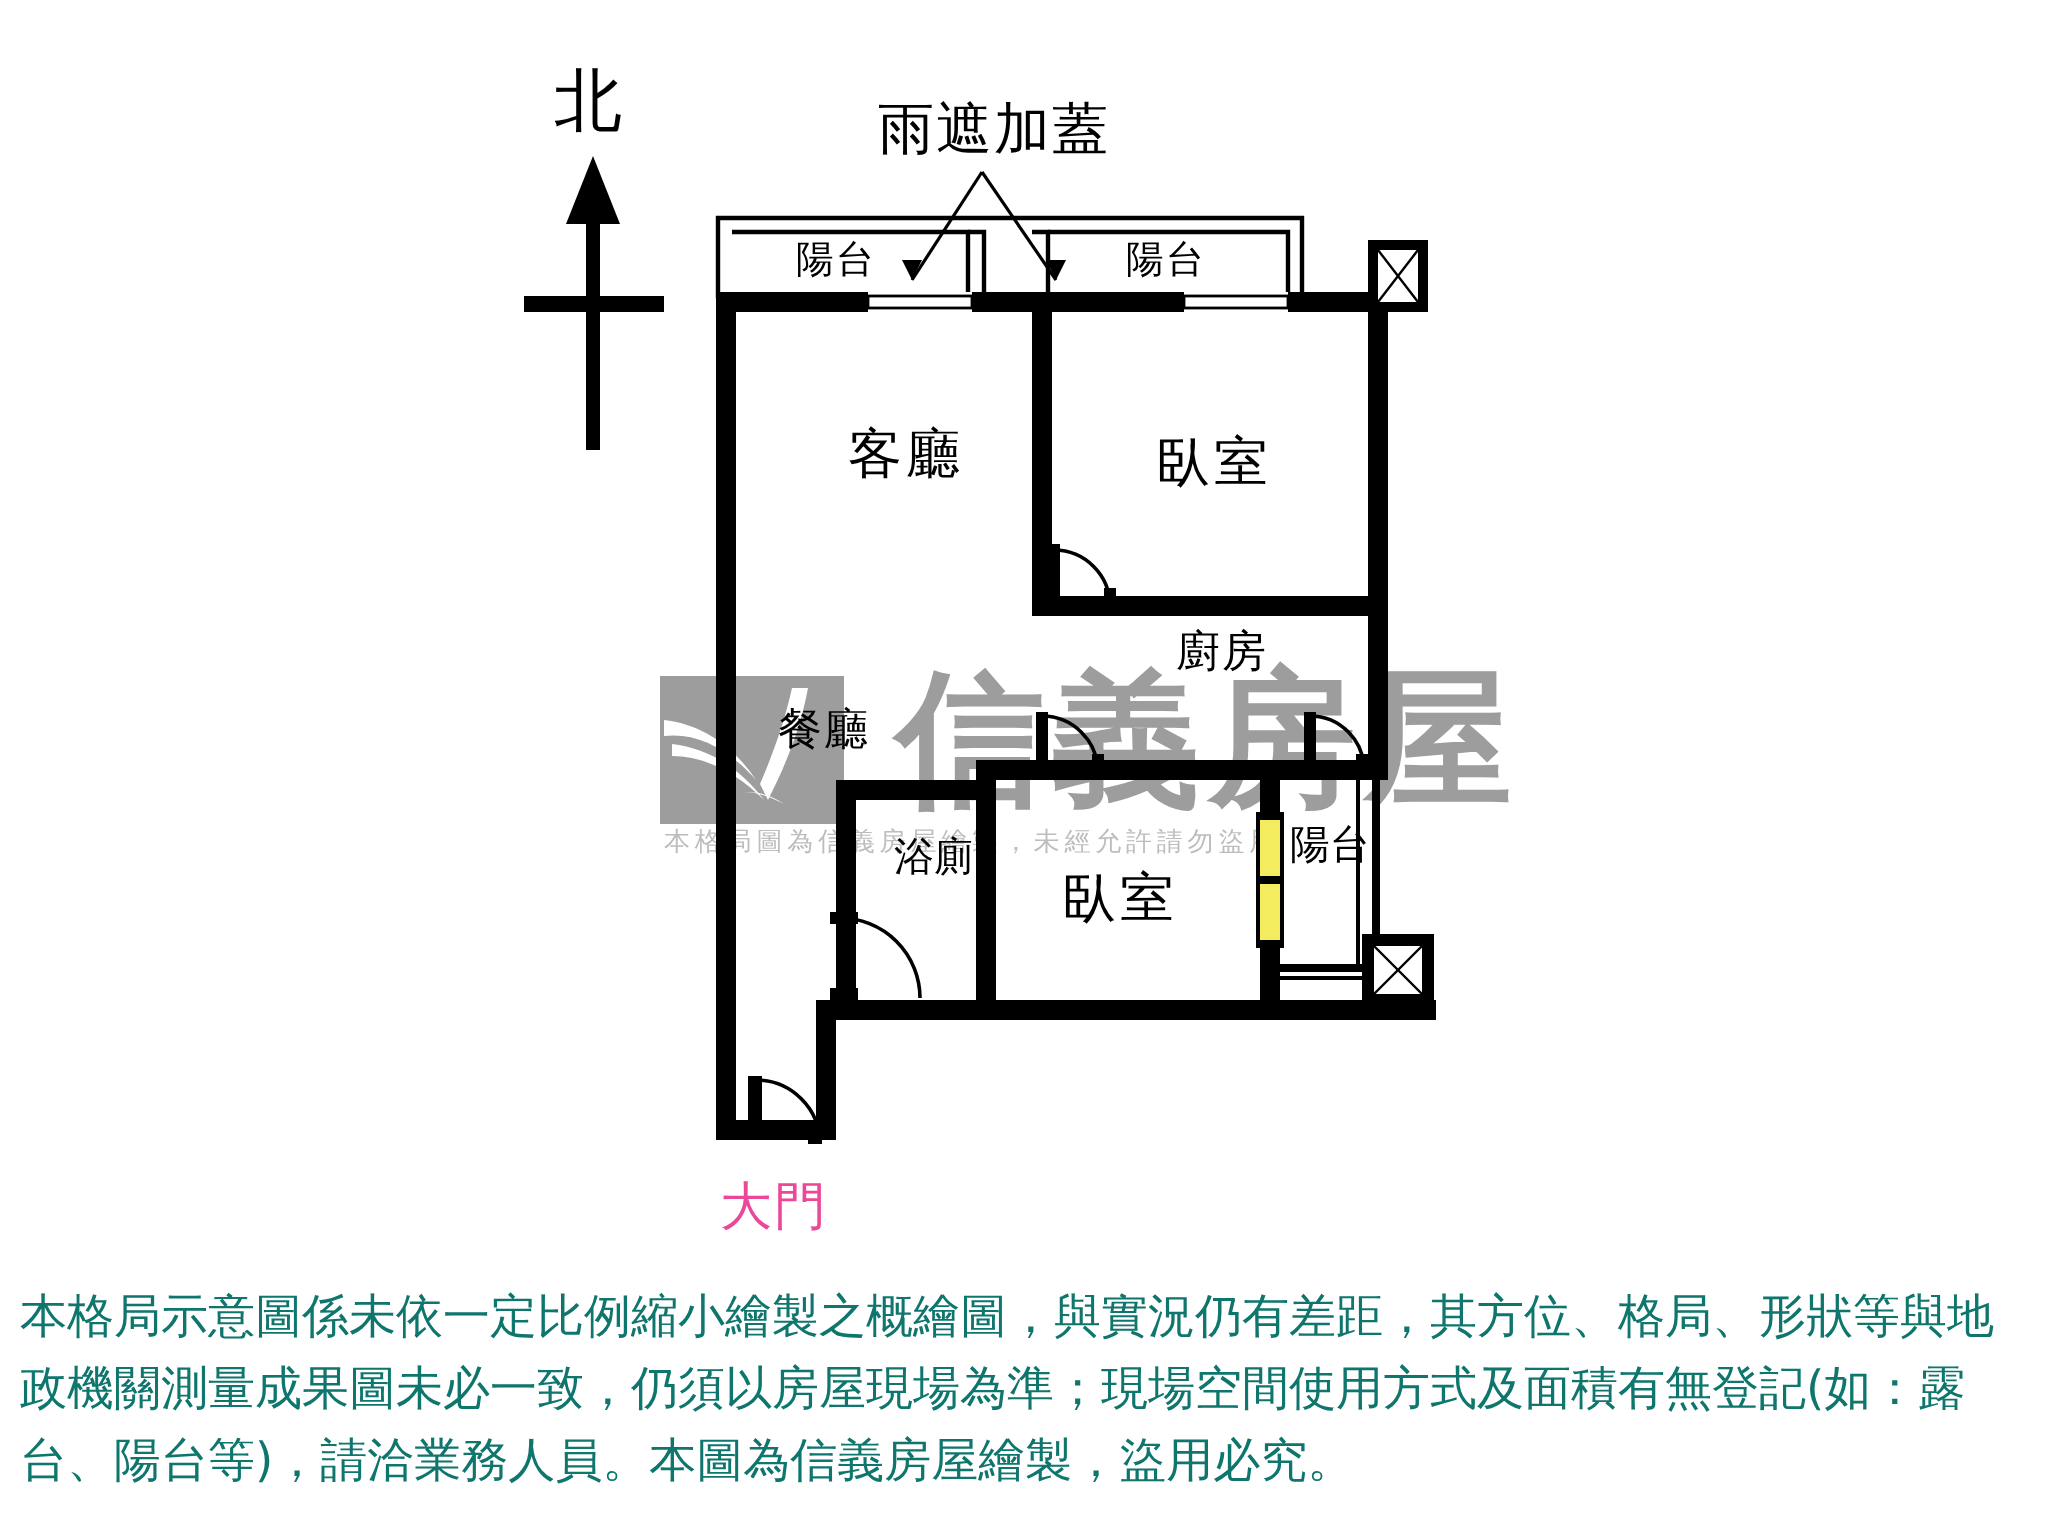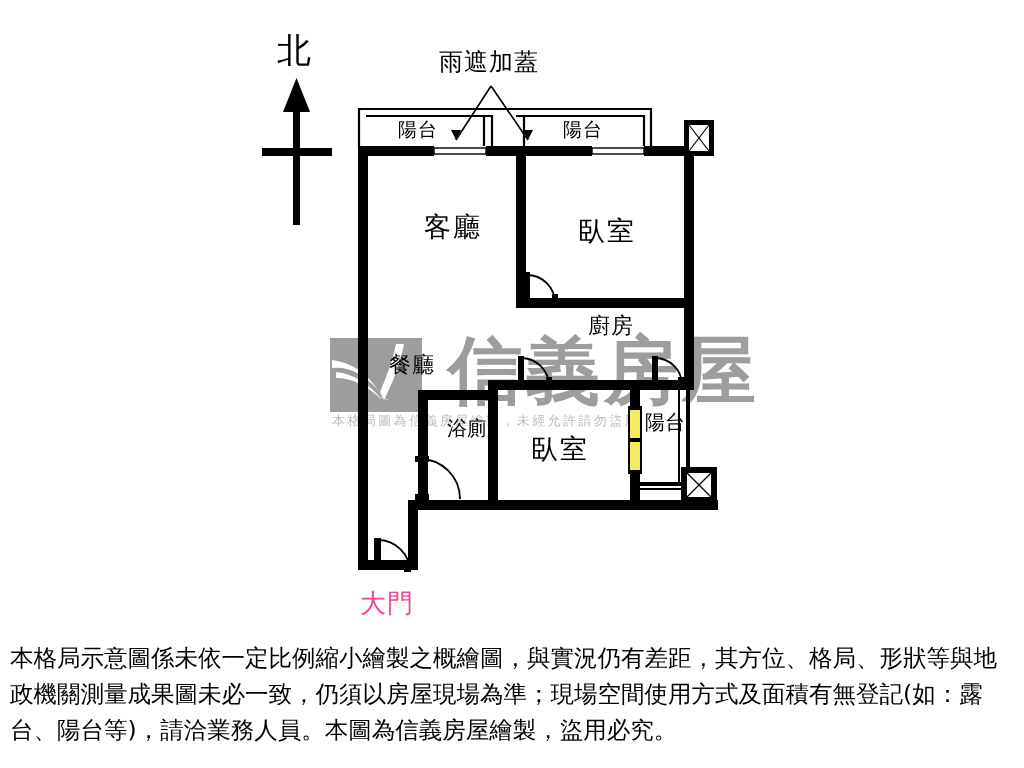--- a/index.html
+++ b/index.html
@@ -58,39 +58,39 @@
   
   #plan-layer { z-index: 3; }
   #plan-svg { display: block; }
   
   #label-layer { z-index: 4; }
   .room-label {
     position: absolute;
     color: #000000;
     font-weight: 400;
     white-space: nowrap;
-    font-family: Liberation Mono, monospace;
+    font-family: Liberation Serif, serif;
   }
   .rl-big   { font-size: 27px; letter-spacing: 2px; text-align: center; }
   .rl-mid   { font-size: 22px; letter-spacing: 1px; }
   .rl-small { font-size: 19px; letter-spacing: 1px; }
   .rl-stack { font-size: 20px; line-height: 23px; text-align: right; }
   
   .north-label {
     position: absolute;
     left: 277px; top: 28px;
     font-size: 34px;
     color: #000;
     font-weight: 400;
   }
   
   .annot-label {
     position: absolute;
     left: 439px; top: 46px;
-    font-size: 24px;
+    font-size: 28px;
     letter-spacing: 1px;
     color: #000;
   }
   .door-label {
     position: absolute;
     left: 360px; top: 586px;
     font-size: 26px;
     letter-spacing: 1px;
     color: #ec4899;
   }
@@ -100,21 +100,21 @@
     left: 0; top: 640px;
     width: 1024px;
     z-index: 5;
     padding: 0 10px;
     box-sizing: border-box;
   }
   #disclaimer p {
     margin: 0;
     font-size: 23.5px;
     line-height: 36px;
-    color: #000000;
+    color: #0f766e;
     letter-spacing: 0px;
     text-align: left;
     font-family: "DejaVu Sans", "Liberation Sans", sans-serif;
   }
 </style>
 </head>
 <body>
 
 <div id="stage">
 

